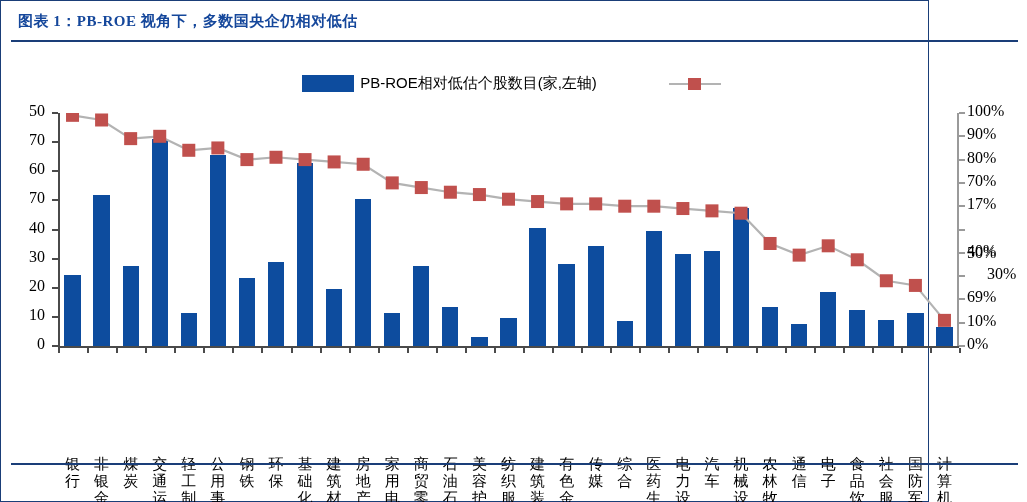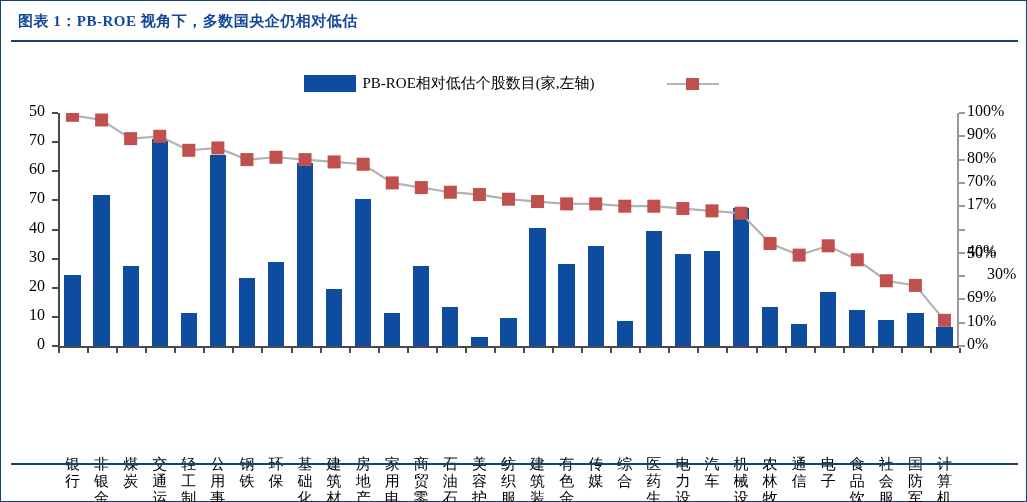--- a/index.html
+++ b/index.html
@@ -4,21 +4,21 @@
 <style>
   html,body{margin:0;padding:0;}
   body{
     width:1027px;height:502px;
     background:#ffffff;
     font-family:"Liberation Sans","DejaVu Sans",sans-serif;
     overflow:hidden;
     position:relative;
   }
   .frame{
-    position:absolute;left:0;top:0;width:1027px;height:502px;
+    position:absolute;left:0;top:0;width:929px;height:502px;
     box-sizing:border-box;
     border:1px solid #1a3e78;
   }
   
   .title-bar{
     position:absolute;left:1px;top:1px;width:1025px;height:38px;
     display:flex;align-items:center;
   }
   .title-text{
     margin-left:16px;
@@ -55,21 +55,21 @@
     position:relative;width:52px;height:17px;margin-right:6px;
   }
   .legend-swatch-line .ln{
     position:absolute;left:0;top:8px;width:52px;height:2px;background:#b3b3b3;
   }
   .legend-swatch-line .mk{
     position:absolute;left:19px;top:3px;width:13px;height:12px;background:#c0504d;
   }
   .legend-label{
     font-size:15px;color:#000;
-    font-family:Liberation Serif, serif;
+    font-family:Liberation Sans, sans-serif;
     white-space:nowrap;
   }
   
   .plot-wrap{
     position:absolute;left:0;top:100px;width:1027px;height:260px;
   }
   
   .axis-left{
     position:absolute;left:57px;top:12px;width:2px;height:233px;background:#4a4a4a;
   }

